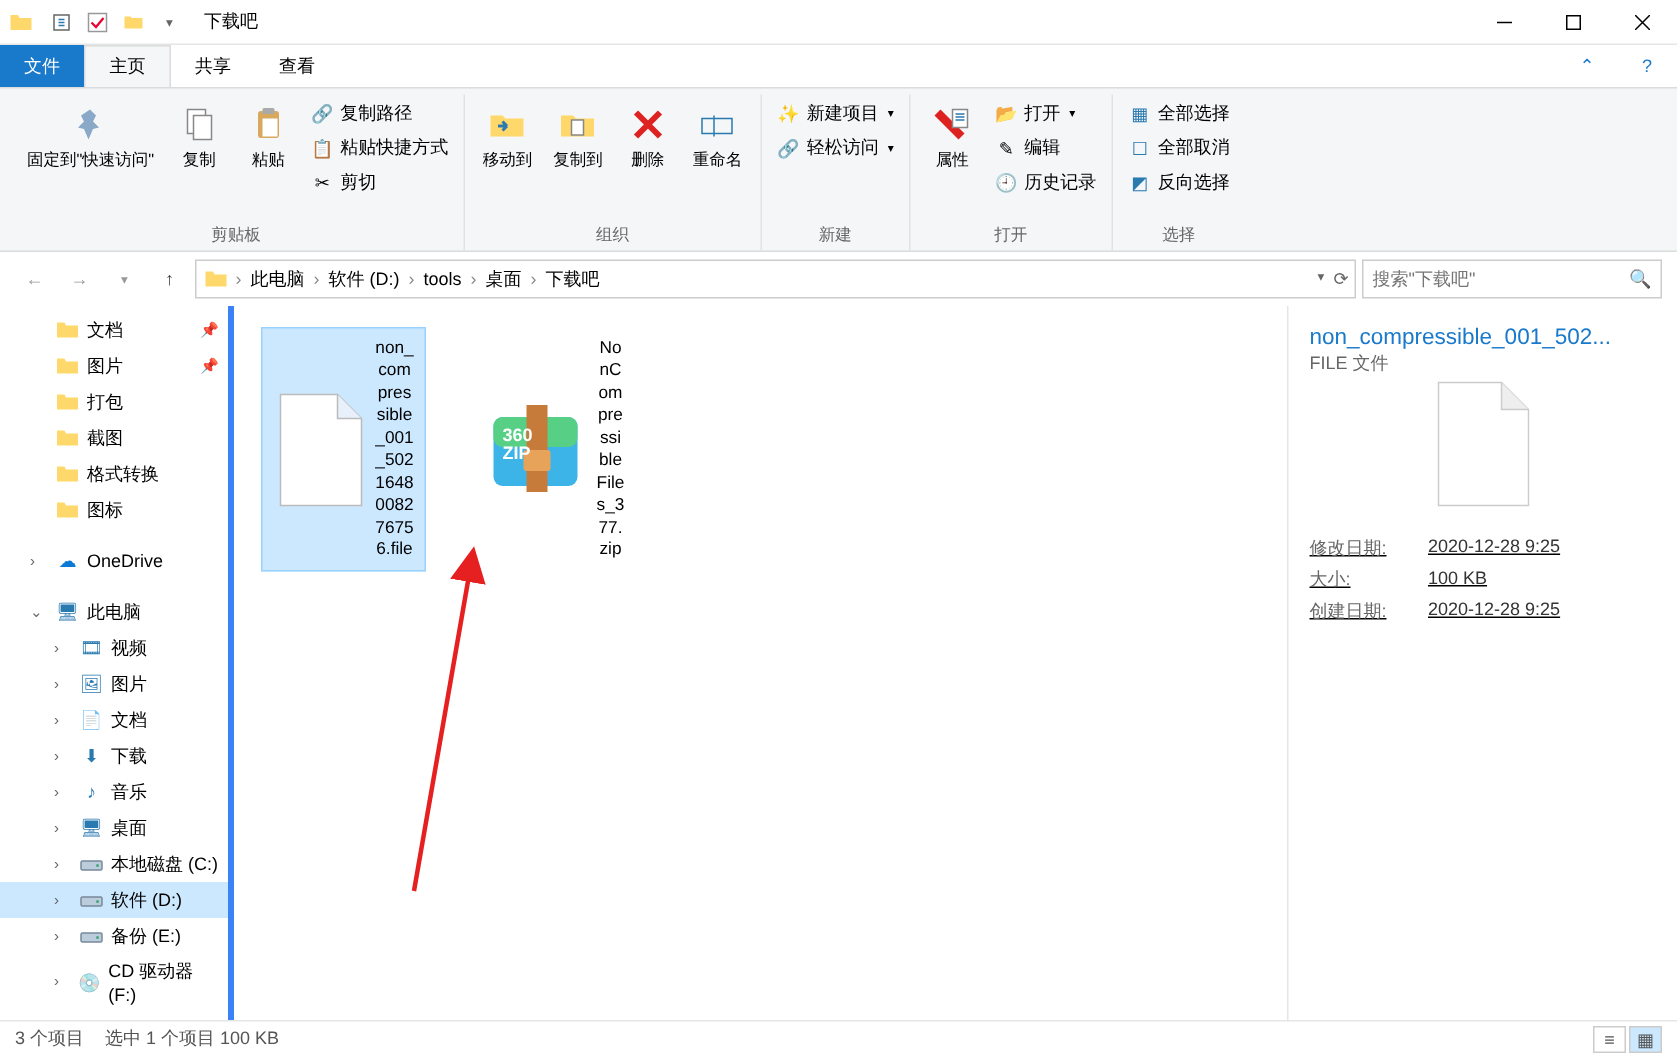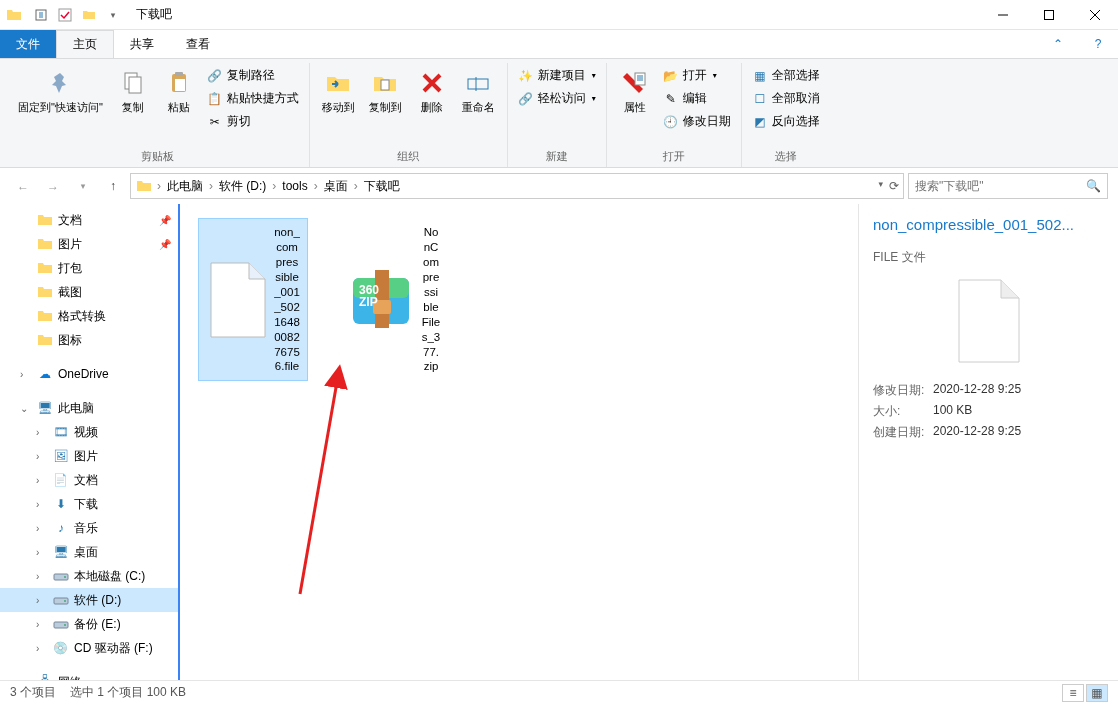--- a/index.html
+++ b/index.html
@@ -41,40 +41,40 @@
 .nav-btn { width: 26px; height: 26px; display: flex; align-items: center; justify-content: center; color: #999; }
 .nav-btn.enabled { color: #333; }
 .breadcrumb { flex: 1; height: 26px; border: 1px solid #ccc; display: flex; align-items: center; padding: 0 4px; gap: 2px; }
 .bc-item { padding: 0 2px; }
 .bc-sep { color: #888; padding: 0 2px; }
 .search-box { width: 200px; height: 26px; border: 1px solid #ccc; display: flex; align-items: center; padding: 0 6px; color: #888; }
 .search-box input { border: none; outline: none; flex: 1; font-size: 12px; color: #888; }
 
 
 .main { display: flex; height: calc(704px - 30px - 28px - 110px - 36px - 24px); }
-.sidebar { width: 180px; border-right: 2px solid #3b82f6; overflow-y: auto; padding: 4px 0; }
+.sidebar { width: 156px; border-right: 4px solid #3b82f6; overflow-y: auto; padding: 4px 0; }
 .tree-item { display: flex; align-items: center; gap: 4px; padding: 3px 6px; cursor: pointer; }
 .tree-item.selected { background: #cce8ff; }
 .tree-indent0 { padding-left: 20px; }
 .tree-indent1 { padding-left: 36px; }
 .tree-chev { width: 12px; color: #666; font-size: 10px; }
 .tree-icon { width: 18px; height: 18px; display: flex; align-items: center; justify-content: center; }
 .pin-icon { margin-left: auto; color: #888; font-size: 10px; }
 
 .content { flex: 1; padding: 14px 18px; display: flex; gap: 30px; align-items: flex-start; position: relative; }
 .file-item { width: 110px; display: flex; align-items: center; text-align: center; gap: 4px; padding: 6px; border: 1px solid transparent; }
 .file-item.selected { background: #cce8ff; border: 1px solid #99d1ff; }
 .file-icon { width: 80px; height: 80px; display: flex; align-items: center; justify-content: center; }
 .file-name { font-size: 11.5px; word-break: break-all; line-height: 1.3; }
 
 .details { width: 260px; border-left: 1px solid #e5e5e5; padding: 12px 14px; }
-.details-title { font-size: 15px; color: #1979ca; margin-bottom: 16px; white-space: nowrap; overflow: hidden; text-overflow: ellipsis; }
-.details-type { color: #666; margin-bottom: 10px; }
+.details-title { font-size: 15px; color: #1979ca; margin-bottom: 1px; white-space: nowrap; overflow: hidden; text-overflow: ellipsis; }
+.details-type { color: #666; }
 .details-preview { width: 90px; height: 90px; margin: 0 auto 14px; display: flex; align-items: center; justify-content: center; }
-.details-row { display: flex; gap: 0; padding: 2px 0; font-size: 12px; }
+.details-row { display: flex; gap: 19px; padding: 2px 0; font-size: 12px; text-decoration: underline; }
 .details-row .k { color: #666; width: 60px; }
 .details-row .v { color: #333; }
 
 .statusbar { height: 24px; border-top: 1px solid #e5e5e5; display: flex; align-items: center; padding: 0 10px; gap: 14px; font-size: 11px; color: #555; }
 .statusbar .views { margin-left: auto; display: flex; gap: 2px; }
 .view-btn { width: 22px; height: 18px; border: 1px solid #ccc; display: flex; align-items: center; justify-content: center; }
 
 
 .folder-svg { fill: #ffd86b; }
 .arrow-annotation { position: absolute; pointer-events: none; }
@@ -265,21 +265,21 @@
             <span class="icon">📂</span>
             <span>打开</span>
             <span style="font-size:8px;margin-left:2px">▾</span>
           </div>
         <div class="small-btn">
             <span class="icon">✎</span>
             <span>编辑</span>
           </div>
         <div class="small-btn">
             <span class="icon">🕘</span>
-            <span>修改日期</span>
+            <span>历史记录</span>
           </div>
       </div>
     </div>
     <div class="group-label">打开</div>
   </div>
 
   <div class="ribbon-group">
     <div class="group-buttons">
       <div class="small-btn-stack">
         <div class="small-btn">

